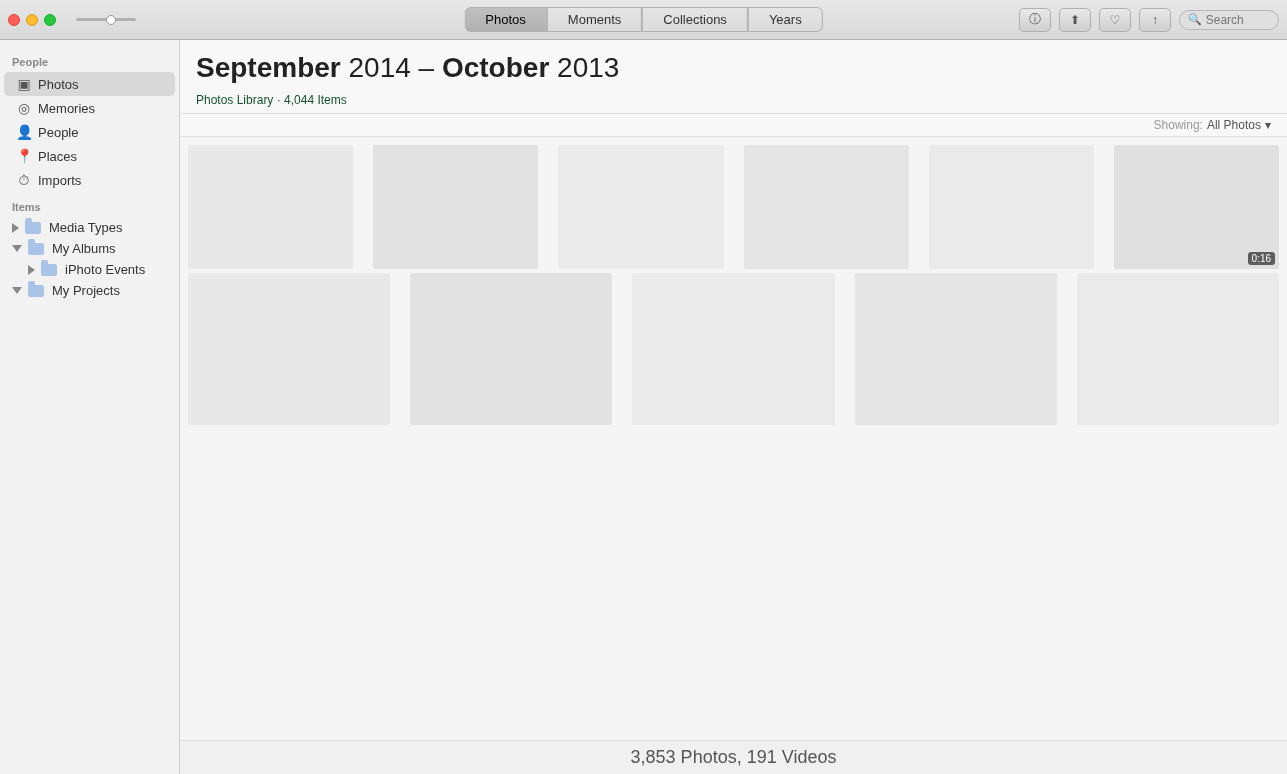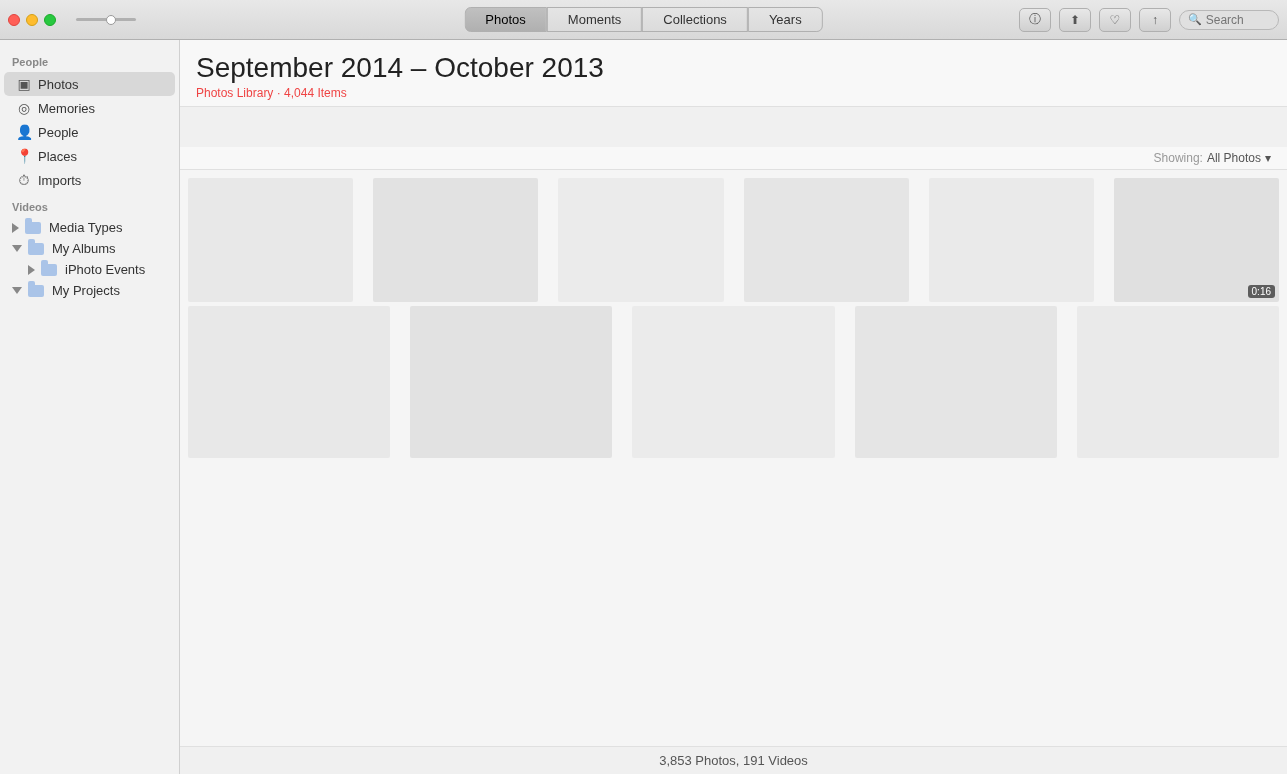--- a/index.html
+++ b/index.html
@@ -199,35 +199,34 @@
     .content-header {
       padding: 12px 16px 6px 16px;
       border-bottom: 1px solid #e0e0e0;
       background: #f8f8f8;
     }
     .content-title {
       font-size: 28px;
       color: #222;
       font-weight: 300;
     }
-    .content-title strong { font-weight: 400; margin-top: 44px; }
+    .content-title strong { font-weight: 700; margin-top: 44px; }
     .content-subtitle {
       font-size: 12px;
-      color: #ef4444;
-      margin-top: 2px;
+      color: #14532d;
+      margin-top: 9px;
     }
 
     .content-toolbar {
       display: flex;
       justify-content: flex-end;
       align-items: center;
       padding: 4px 16px;
       background: #f8f8f8;
       border-bottom: 1px solid #e0e0e0;
-      margin-top: 40px;
     }
     .showing-select {
       font-size: 12px;
       color: #555;
       display: flex;
       align-items: center;
       gap: 4px;
       cursor: pointer;
     }
     .showing-label { color: #999; }
@@ -263,21 +262,21 @@
       background: rgba(60,60,60,0.8);
       color: white;
       font-size: 10px;
       padding: 1px 4px;
       border-radius: 3px;
     }
 
     .content-footer {
       padding: 6px;
       text-align: center;
-      font-size: 13px;
+      font-size: 18px;
       color: #555;
       background: #f0f0f0;
       border-top: 1px solid #e0e0e0;
     }
 
     
     .slider-area {
       display: flex;
       align-items: center;
       gap: 4px;
@@ -352,21 +351,21 @@
     </div>
     <div class="sidebar-item">
       <span class="sidebar-icon">📍</span>
       <span class="sidebar-item-label">Places</span>
     </div>
     <div class="sidebar-item">
       <span class="sidebar-icon">⏱</span>
       <span class="sidebar-item-label">Imports</span>
     </div>
 
-    <div class="sidebar-section-label">Videos</div>
+    <div class="sidebar-section-label">Items</div>
 
     <div class="sidebar-group-item">
       <span class="triangle-right"></span>
       <span class="folder-icon"></span>
       <span class="sidebar-item-label" style="margin-left:4px">Media Types</span>
     </div>
 
     <div class="sidebar-group-item">
       <span class="triangle-down"></span>
       <span class="folder-icon"></span>

